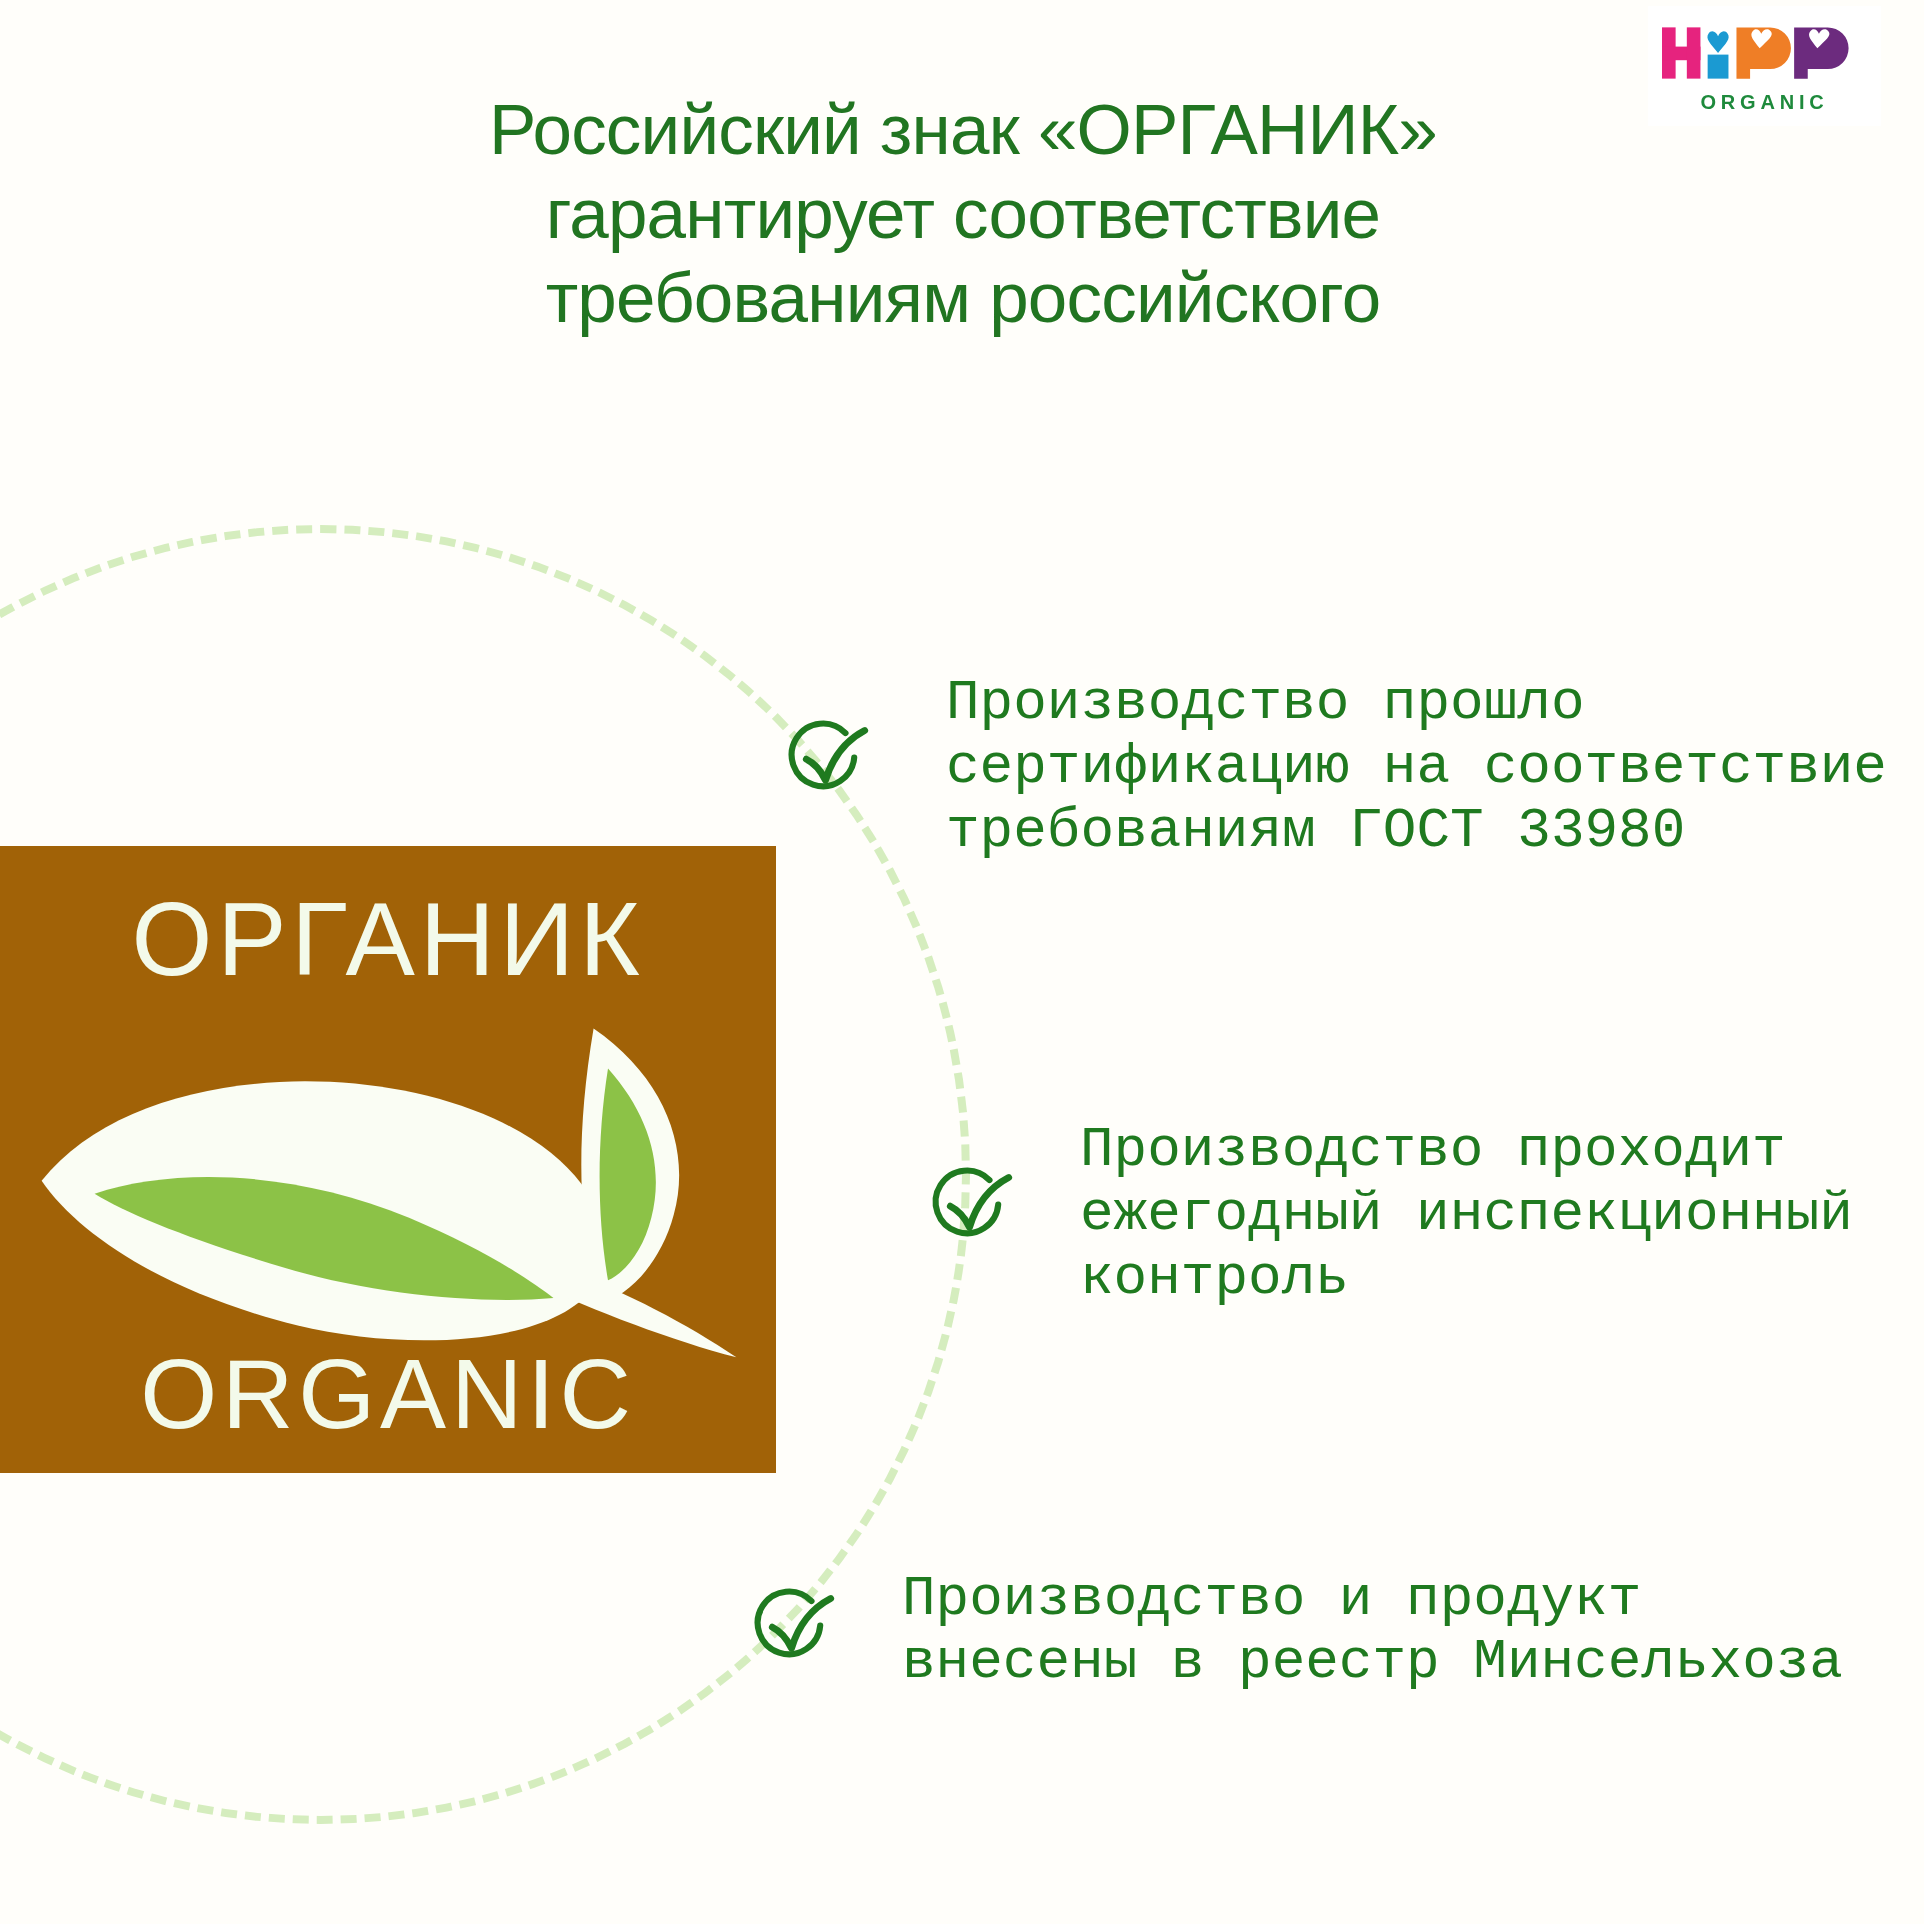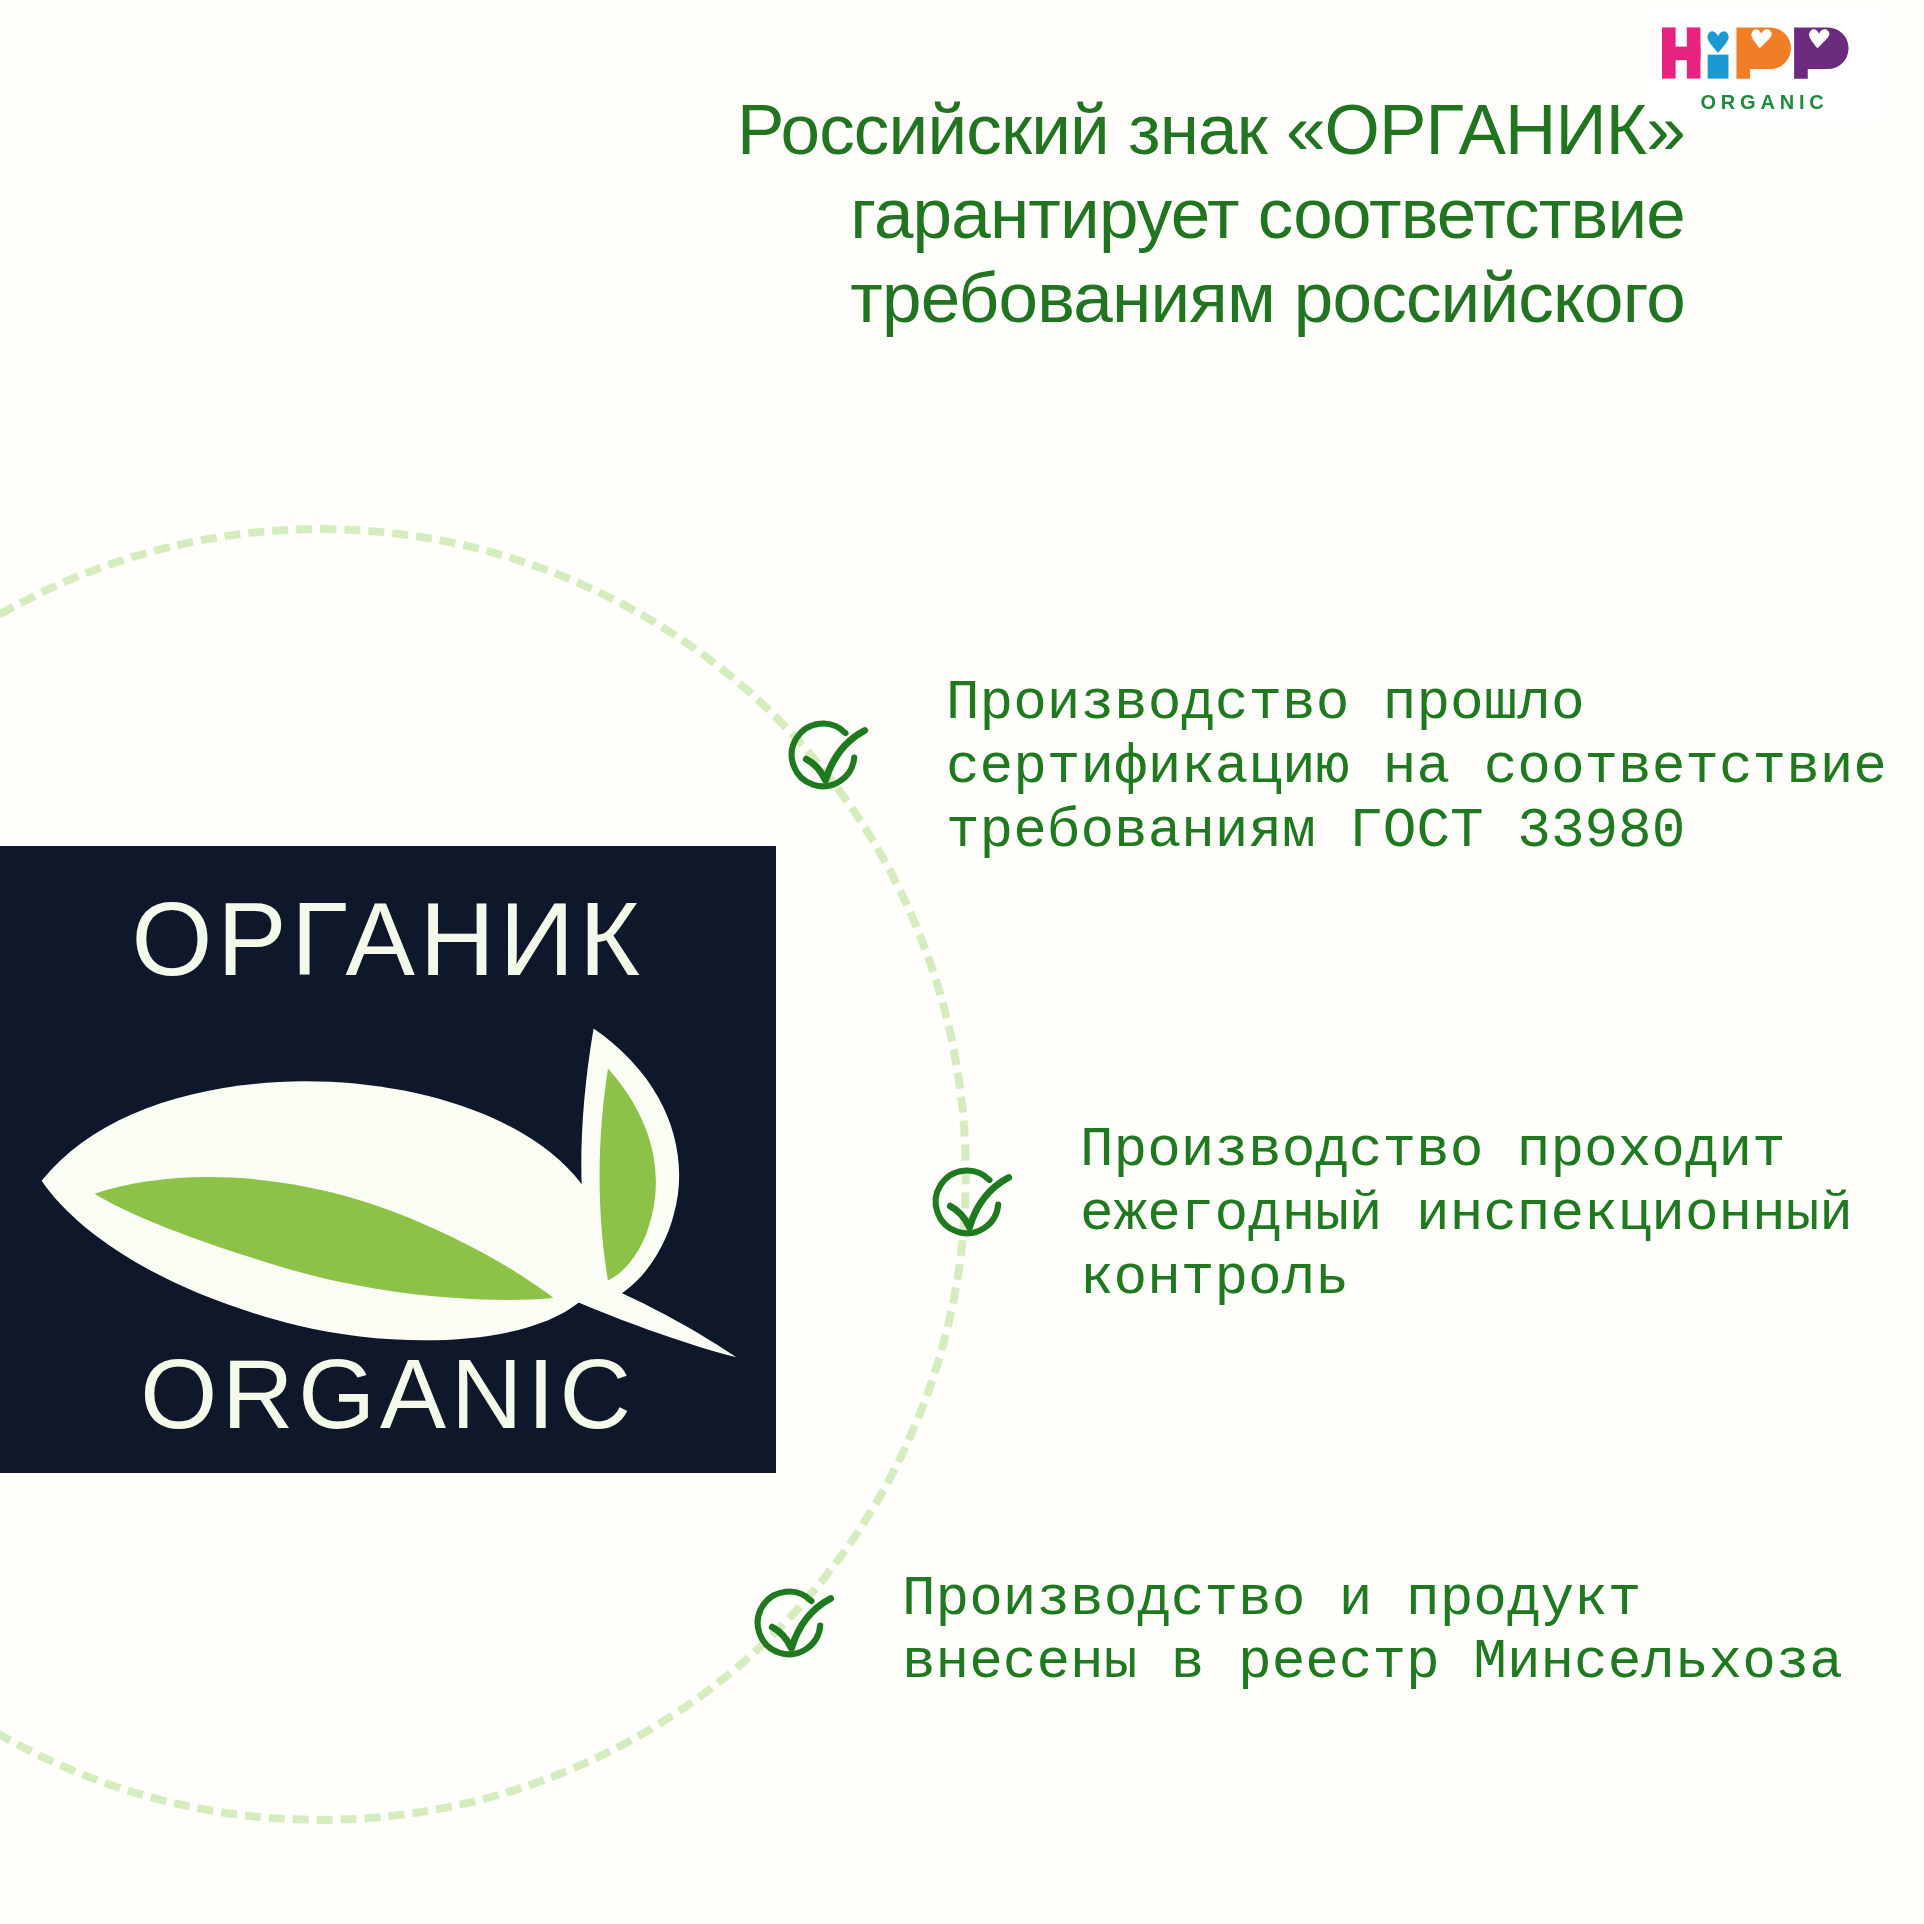--- a/index.html
+++ b/index.html
@@ -52,42 +52,42 @@
     top: 88px;
     width: 1444px;
     text-align: center;
     color: #217521;
     font-size: 71px;
     line-height: 1.18;
     font-weight: 400;
     font-family: "Liberation Sans", sans-serif;
     letter-spacing: -0.8px;
   }
-  #title .tline { display: block; white-space: nowrap; text-align: right; }
+  #title .tline { display: block; white-space: nowrap; }
 
   
   #dashed-circle {
     position: absolute;
     left: -329px;
     top: 525px;
     width: 1299px;
     height: 1299px;
     border: 8.8px dashed #D5EDBE;
     border-radius: 50%;
     box-sizing: border-box;
   }
 
   
   #organic-badge {
     position: absolute;
     left: 0px;
     top: 846px;
     width: 776px;
     height: 627px;
-    background: #0f172a;
+    background: #a16207;
     overflow: hidden;
   }
   #badge-top-text {
     position: absolute;
     left: 0; top: 34px;
     width: 776px;
     text-align: center;
     color: #F3FAEA;
     font-size: 104px;
     font-weight: 400;

